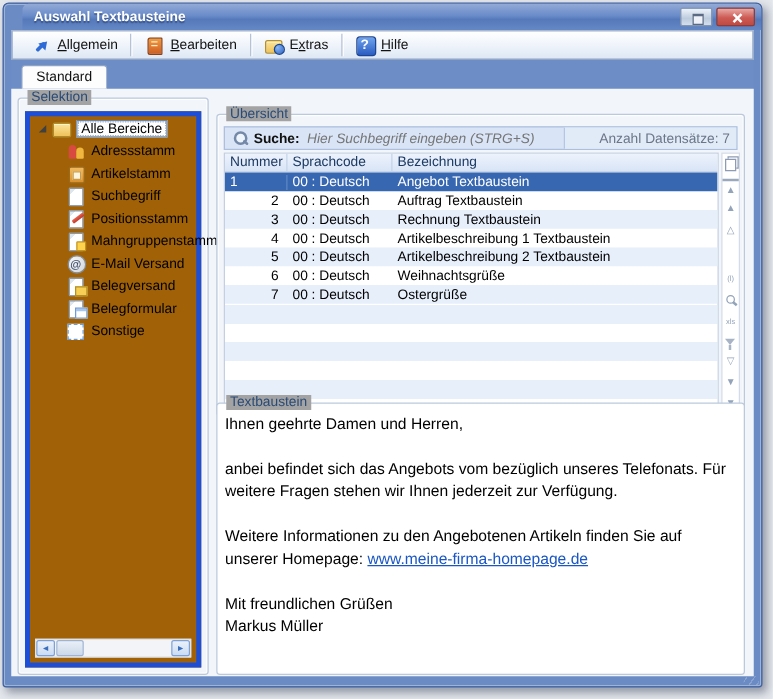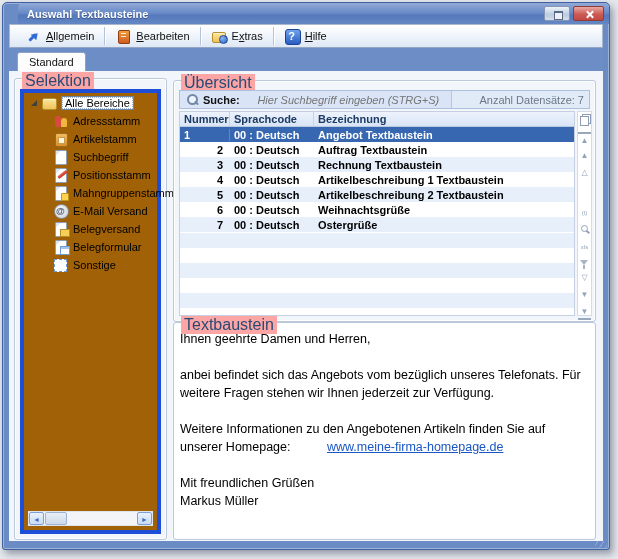--- a/index.html
+++ b/index.html
@@ -45,23 +45,23 @@
   .tbi-help::after { content:"?"; position:absolute; left:0; top:0; width:16px; text-align:center; color:#fff; font:bold 11px/16px "Liberation Sans",sans-serif; }
 
   
   .tabstrip { position:absolute; left:6px; top:45px; right:6px; height:23px; background:#6d8dc7; }
   .tab { position:absolute; left:8px; bottom:0; height:19px; background:#fdfdfd; border:1px solid #8ea2c2; border-bottom:none;
     border-radius:3px 3px 0 0; padding:3px 11px 0; font-size:11px; color:#111; box-shadow:inset 0 1px 0 #fff; }
   .client { position:absolute; left:6px; top:68px; right:6px; bottom:8px; background:#f2f5fa; }
 
   
   .group { position:absolute; border:1px solid #bcc9dd; border-radius:3px; box-shadow:inset 0 0 0 1px #fdfefe; }
-  .group > .glabel { position:absolute; top:-7px; left:7px; background:#fca5a5; padding:0 3px; font-size:16px; color:#2a4a76; }
+  .group > .glabel { position:absolute; top:-7px; left:7px; background:#a3a3a3; padding:0 3px; font-size:11px; color:#2a4a76; }
   .g-sel  { left:5px; top:7px; width:153px; height:462px; }
-  .g-ueb  { left:164px; top:9px; width:423px; height:242px; }
+  .g-ueb  { left:164px; top:20px; width:423px; height:242px; }
   .g-text { left:164px; top:251px; width:423px; height:218px; background:#fff; }
 
   
   .treepanel { position:absolute; left:5px; top:10px; right:5px; bottom:5px; background:#a16207; border:4px solid #1d4ed8; }
   .trow { display:flex; align-items:center; height:16px; margin-top:2px; font-size:11px; color:#000; cursor:default; }
   .trow.root { padding-left:7px; }
   .trow.child { padding-left:29px;align-items:center; }
   .expander { width:0; height:0; border-left:6px solid transparent; border-bottom:6px solid #404040; margin-right:4px; flex:none; }
   .rootlabel { border:1px solid #6a85a8; background:#fff; padding:0 3px; outline:1px dotted #9fb2cc; outline-offset:-2px; }
   .ti { position:relative; width:16px; height:14px; flex:none; margin-right:4px; }
@@ -93,26 +93,26 @@
   .sbtn.left { left:0; } .sbtn.right { right:0; }
   .sthumb { position:absolute; left:16px; top:0; width:22px; height:13px; background:linear-gradient(#e9eff7,#ccd9ea); border:1px solid #9fb4d4; border-radius:2px; }
 
   
   .searchbar { position:absolute; left:5px; top:9px; right:5px; height:19px; background:#d9e5f6; border:1px solid #aebfdd;
     display:flex; align-items:center; font-size:11px; }
   .lens { position:relative; width:14px; height:14px; margin:0 4px 0 5px; flex:none; }
   .lens::before { content:""; position:absolute; left:2px; top:1px; width:7px; height:7px; border:2px solid #7488a8; border-radius:50%; background:#eef4fb; }
   .lens::after { content:""; position:absolute; left:9px; top:9px; width:5px; height:2px; background:#7488a8; transform:rotate(40deg); border-radius:1px; }
   .search-label { font-weight:bold; color:#111; margin-right:6px; }
-  .search-input { flex:1; border:none; background:transparent; font:italic 11px "Liberation Sans",sans-serif; color:#8a93a3; outline:none; min-width:0;text-align:center; }
+  .search-input { flex:1; border:none; background:transparent; font:italic 11px "Liberation Sans",sans-serif; color:#8a93a3; outline:none; min-width:0; }
   .countbox { width:138px; height:100%; border-left:1px solid #b5c6e4; background:#e1ebf8; color:#6b7687;
     display:flex; align-items:center; justify-content:flex-end; padding-right:5px; }
 
   
-  .tablewrap { position:absolute; left:5px; top:30px; width:396px; bottom:5px; border:1px solid #c4d0e2; background:#fff; overflow:hidden;font-weight:bold; }
+  .tablewrap { position:absolute; left:5px; top:30px; width:396px; bottom:5px; border:1px solid #c4d0e2; background:#fff; overflow:hidden; }
   .thead { display:flex; height:15px; background:linear-gradient(#edf3fc,#d8e4f6); border-bottom:1px solid #b9c9e2; font-size:11px; color:#1c3a63; }
   .th { padding:1px 4px 0; border-right:1px solid #c3d3ea; }
   .th.c-num { width:50px; } .th.c-code { width:84px; } .th.c-bez { flex:1; border-right:none; }
   .trowx { display:flex; height:15px; font-size:11px; color:#000; align-items:center; }
   .trowx:nth-child(even) { background:#e7effb; }
   .trowx.selected { background:#3767b1; color:#fff; }
   .td { padding:0 4px; overflow:hidden; white-space:nowrap; }
   .td.c-num { width:50px; text-align:right; padding-right:7px; }
   .trowx.selected .td.c-num { text-align:left; padding-left:4px; border-right:1px solid #5e86c4; }
   .td.c-code { width:84px; } .td.c-bez { flex:1; }
@@ -134,21 +134,21 @@
   .si-filter::before { content:""; position:absolute; left:2px; top:2px; border:4px solid transparent; border-top:5px solid #a8b4c6; }
   .si-filter::after { content:""; position:absolute; left:5px; top:7px; width:2px; height:4px; background:#a8b4c6; }
   .si-txt { font-size:6px; line-height:13px; letter-spacing:0; }
   .bar-bot { border-bottom:2px solid #9aa8be; margin-bottom:2px; }
 
   
   .textbody { position:absolute; left:6px; top:7px; right:6px; bottom:5px; font-size:12.5px; line-height:18px; color:#000; overflow:hidden; }
   .textbody p { margin:0 0 18px; }
   .textbody .closing { margin-top:18px; margin-bottom:0; }
   .textbody .sig { margin:0; }
-  a.bodylink { color:#1a56c4; text-decoration:underline; cursor:pointer;margin-left:33px; }
+  a.bodylink { color:#1a56c4; text-decoration:underline; cursor:pointer; }
 
   
   .grip { position:absolute; right:2px; bottom:1px; width:12px; height:7px;
     background:repeating-linear-gradient(125deg,transparent 0 2px,#8aa3d0 2px 3px,transparent 3px 5px); }
 </style>
 </head>
 <body>
 
 <div class="window">
 

